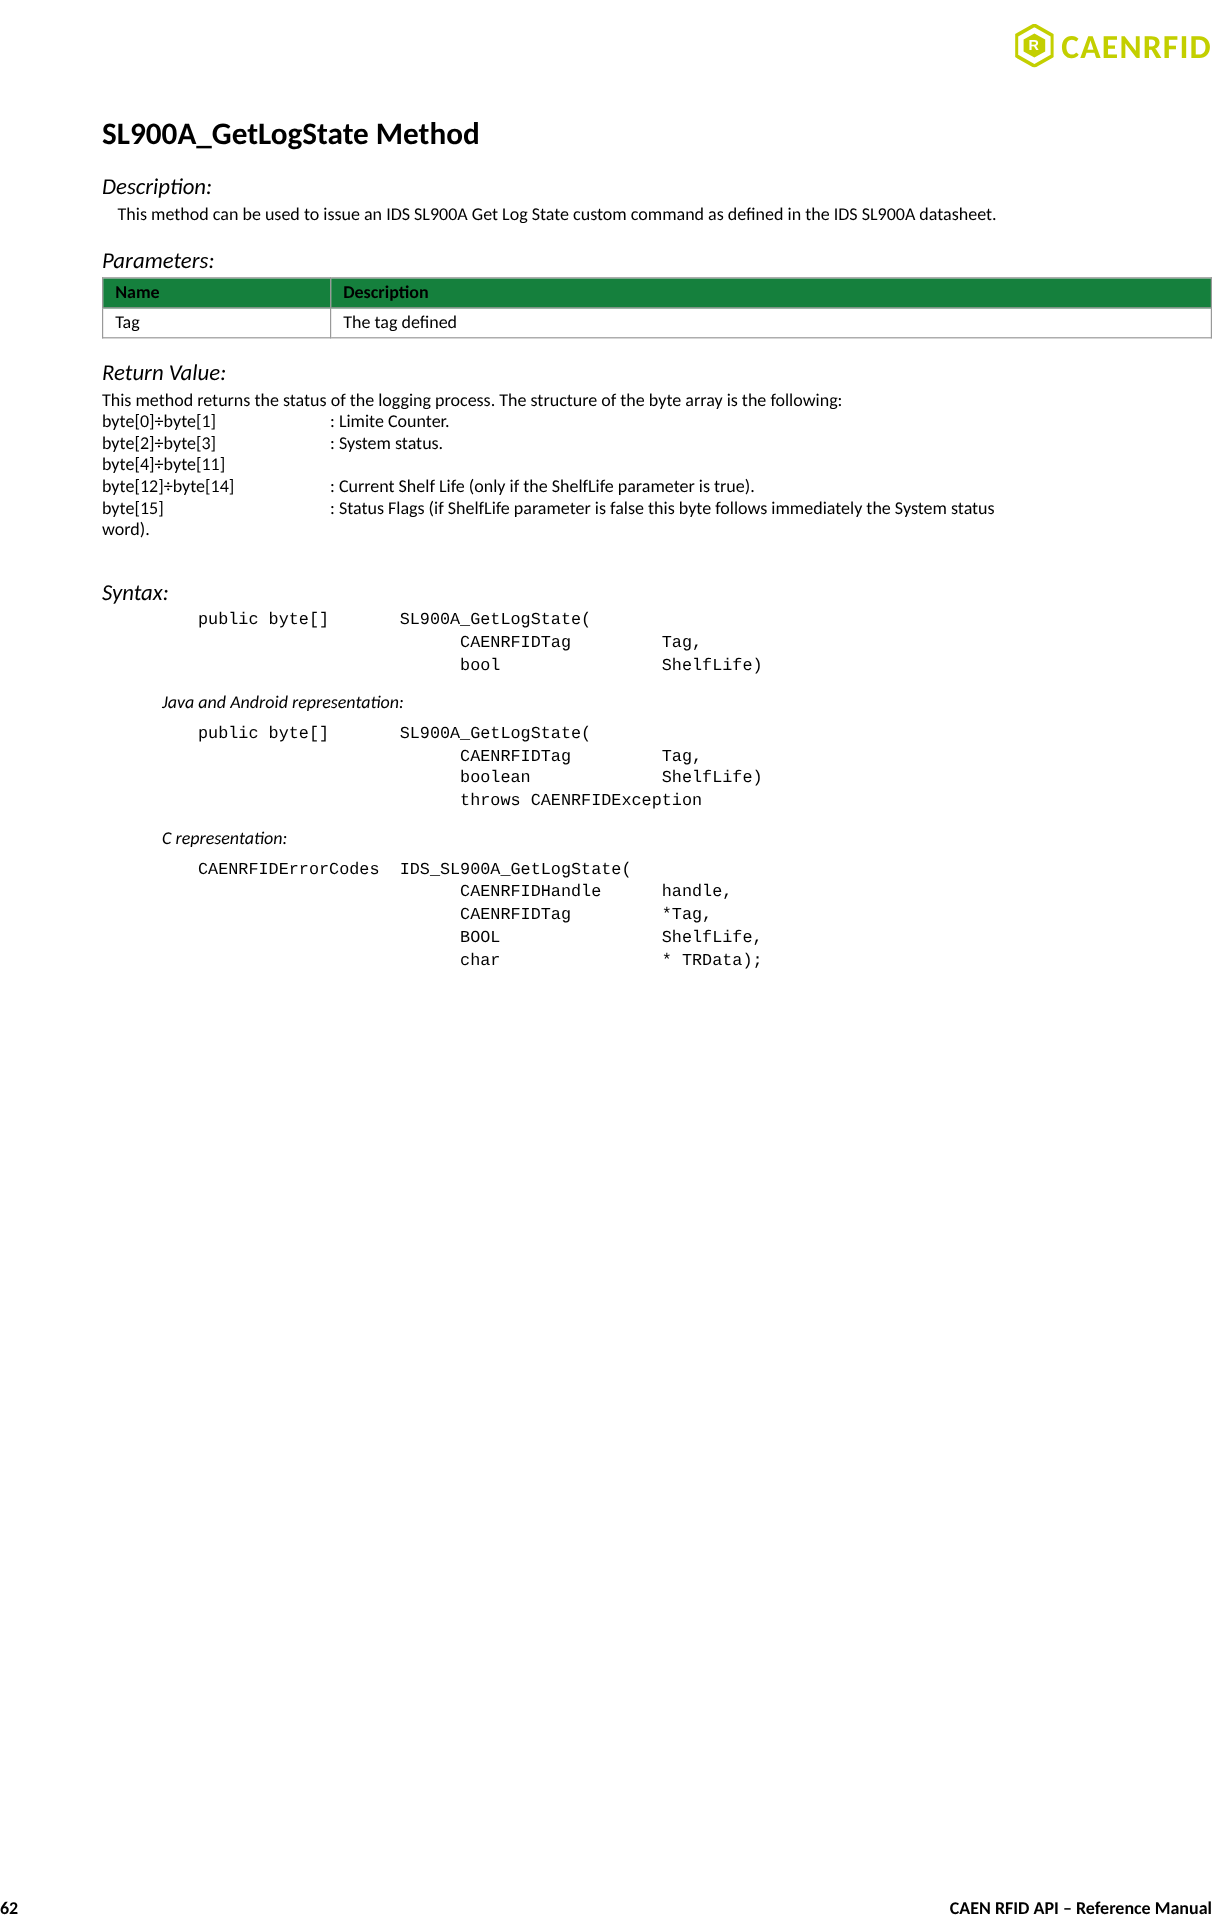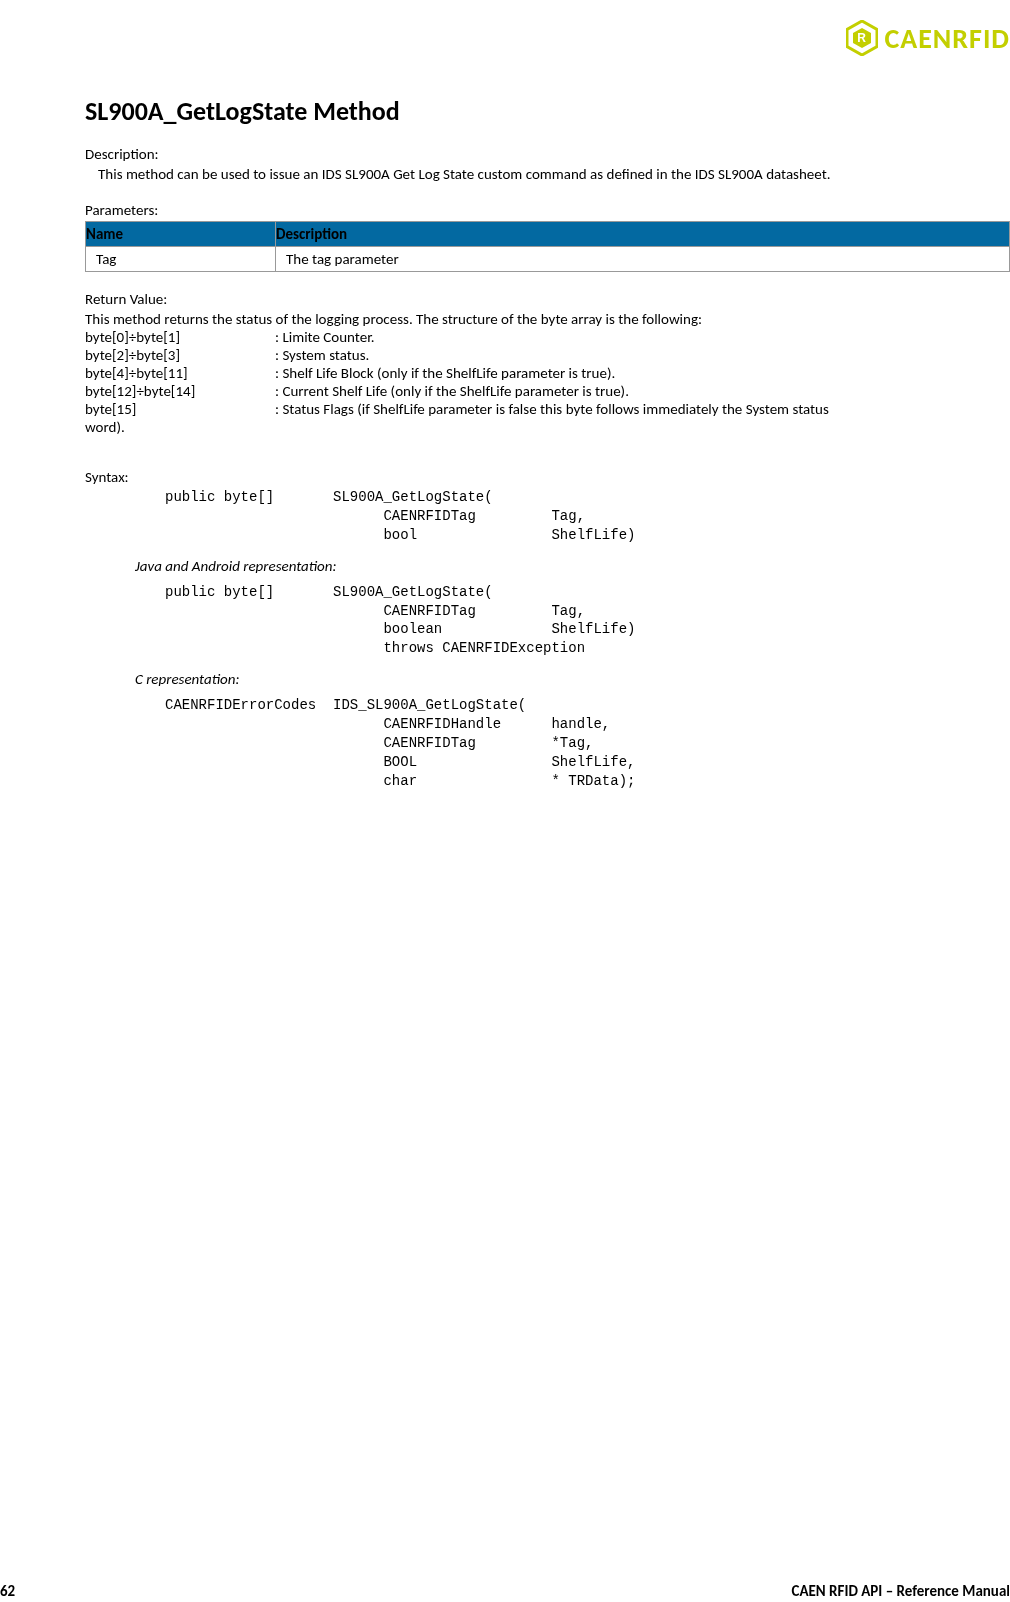--- a/index.html
+++ b/index.html
@@ -35,40 +35,41 @@
       left: 85px;
       right: 0;
       bottom: 60px;
     }
     h1 {
       font-size: 26px;
       font-weight: bold;
       margin-bottom: 18px;
     }
     .label {
-      font-size: 15px;
+      font-style: italic;
+      font-size: 19px;
       margin-bottom: 2px;
     }
     .desc-text {
       font-size: 15px;
       margin-bottom: 18px;
       text-align: justify;
       margin-left: 13px;
     }
     table {
       width: 100%;
       border-collapse: collapse;
       margin-bottom: 18px;
       font-size: 15px;
     }
     th {
-      background: #0369a1;
+      background: #15803d;
       text-align: left;
       font-weight: bold;
-      padding: 3px 0;
+      padding: 3px 10px;
       border: 1px solid #999;
     }
     td {
       border: 1px solid #999;
       padding: 3px 10px;
       vertical-align: top;
       text-align: justify;
     }
     .col-name { width: 190px; }
     .return-section { font-size: 15px; margin-bottom: 32px; }
@@ -123,39 +124,38 @@
 
   <div class="label">Parameters:</div>
   <table>
     <tbody>
         <tr>
       <th class="col-name">Name</th>
       <th>Description</th>
     </tr>
     <tr>
       <td>Tag</td>
-      <td>The tag parameter</td>
+      <td>The tag defined</td>
     </tr>
   </tbody>
     </table>
 
   <div class="return-section">
     <div class="label">Return Value:</div>
     <div>This method returns the status of the logging process. The structure of the byte array is the following:</div>
     <div class="bytes-row">
         <span class="bytes-key">byte[0]÷byte[1]</span>
         <span class="bytes-val">: Limite Counter.</span>
       </div>
     <div class="bytes-row">
         <span class="bytes-key">byte[2]÷byte[3]</span>
         <span class="bytes-val">: System status.</span>
       </div>
     <div class="bytes-row">
         <span class="bytes-key">byte[4]÷byte[11]</span>
-        <span class="bytes-val">: Shelf Life Block (only if the ShelfLife parameter is true).</span>
       </div>
     <div class="bytes-row">
         <span class="bytes-key">byte[12]÷byte[14]</span>
         <span class="bytes-val">: Current Shelf Life (only if the ShelfLife parameter is true).</span>
       </div>
     <div class="bytes-row">
         <span class="bytes-key">byte[15]</span>
         <span class="bytes-val">: Status Flags (if ShelfLife parameter is false this byte follows immediately the System status</span>
       </div>
     <div class="bytes-row">

